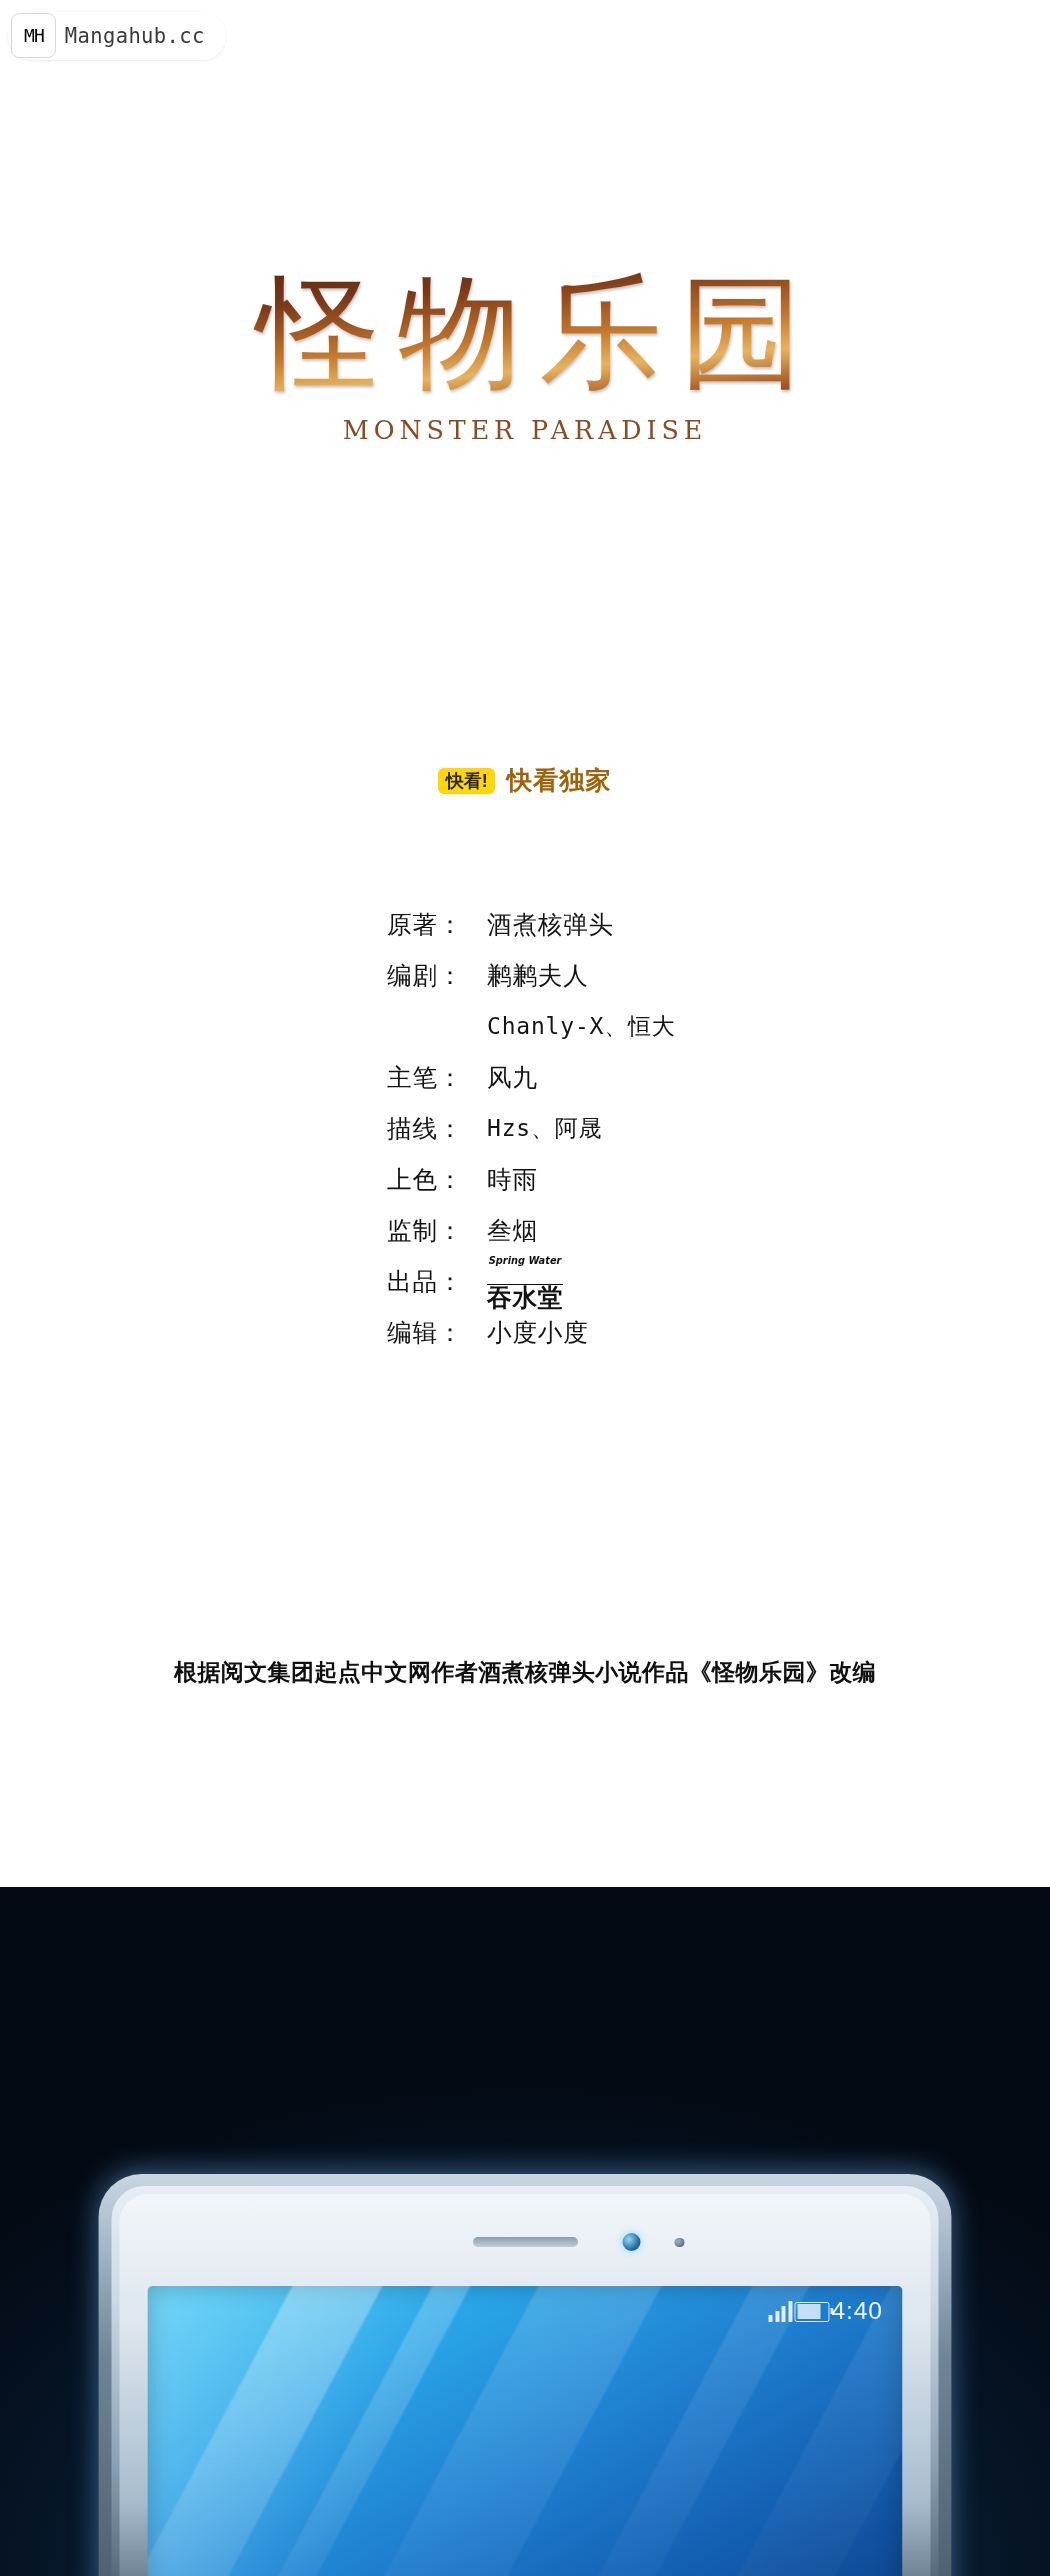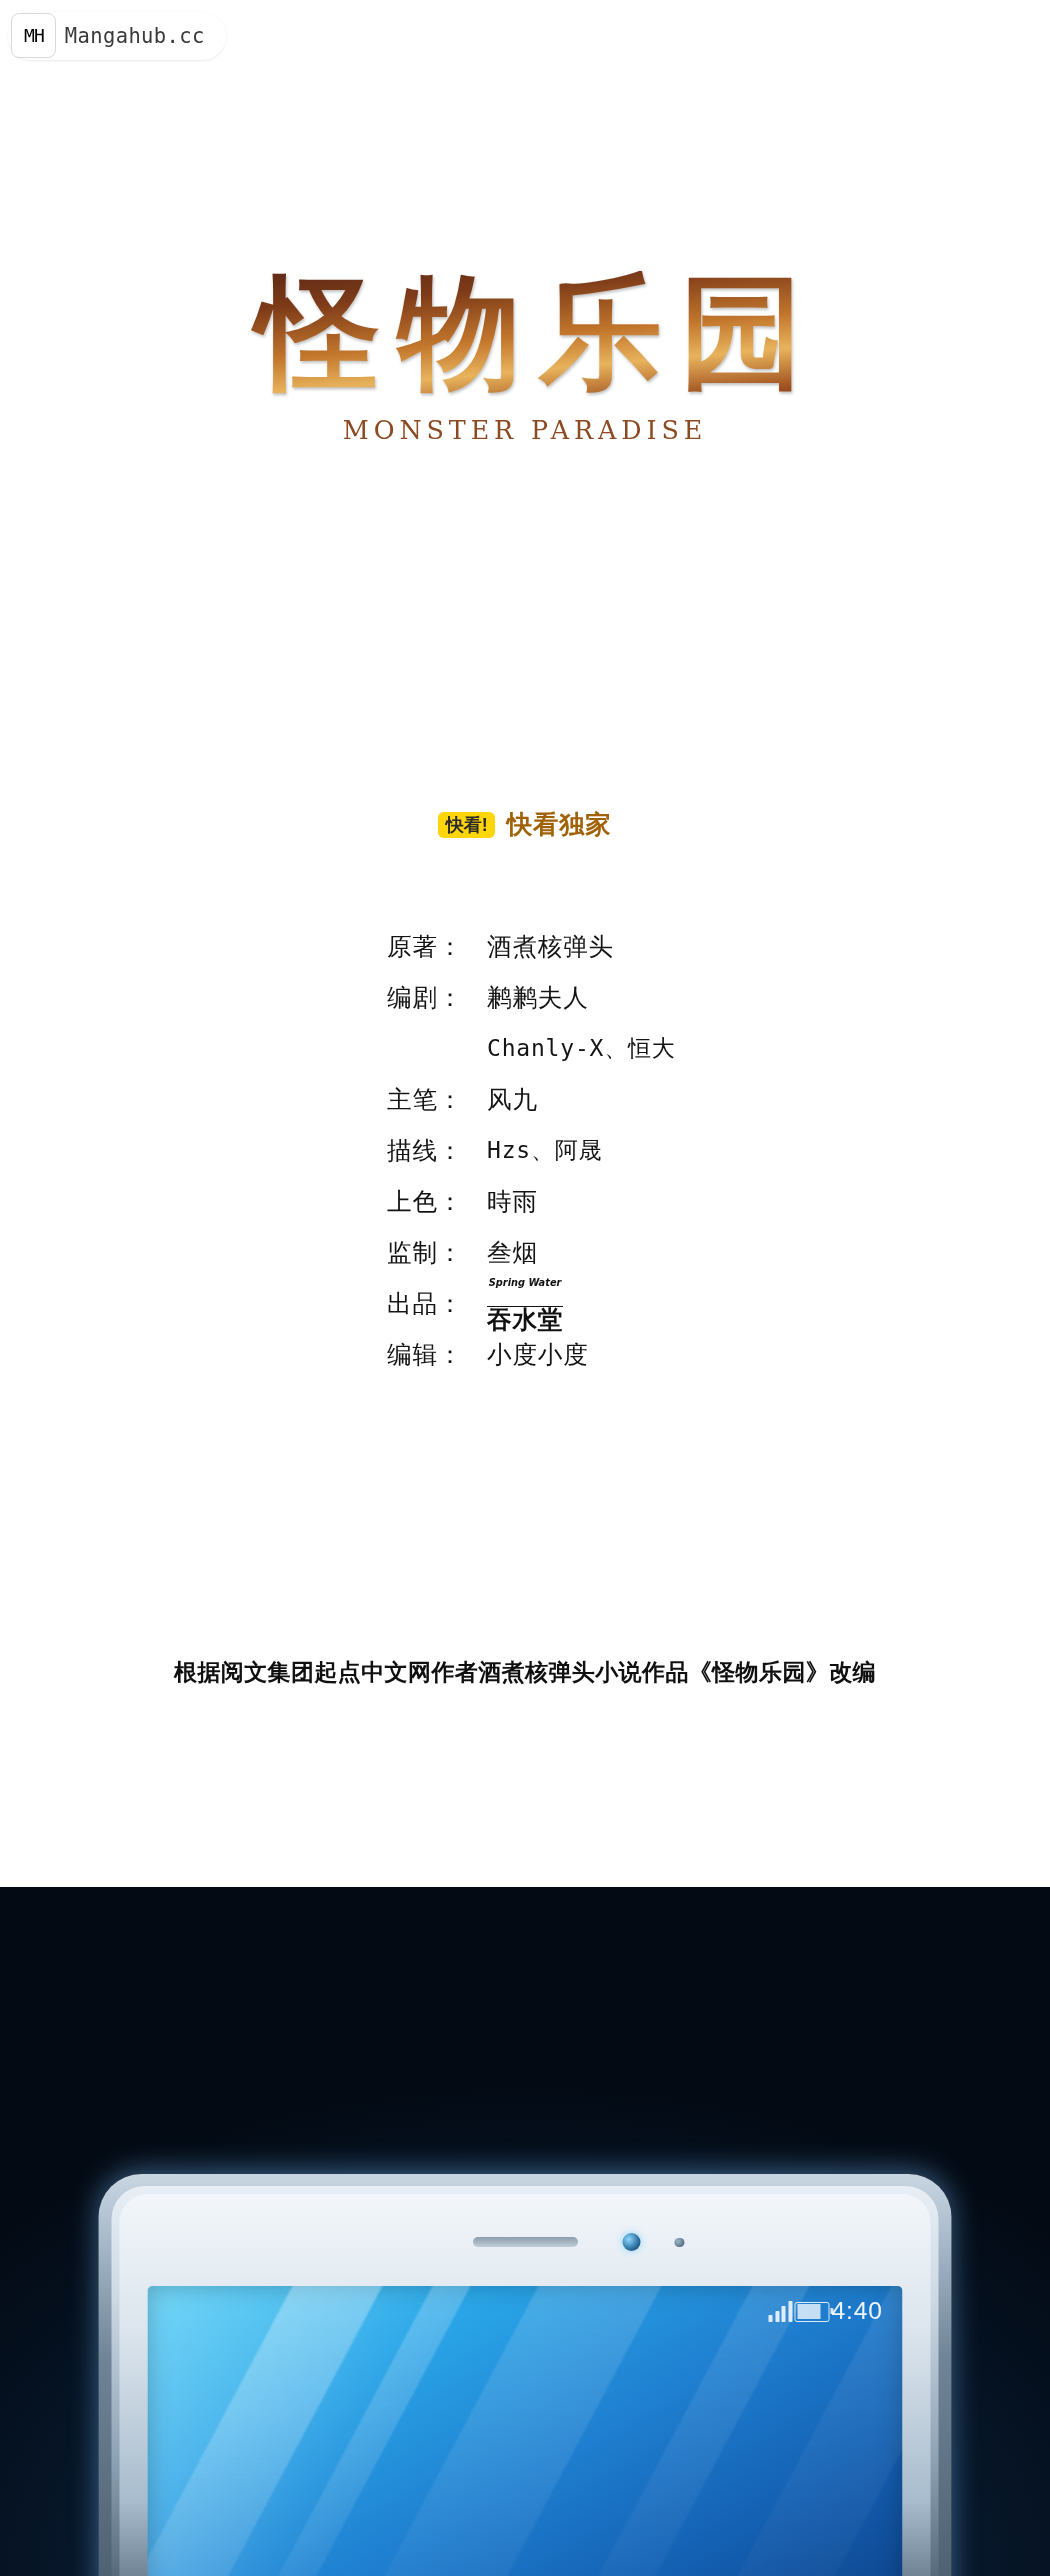--- a/index.html
+++ b/index.html
@@ -59,21 +59,21 @@
   .title-block {
     position: absolute;
     top: 271px;
     left: 0;
     width: 1050px;
     text-align: center;
   }
   .title-cn {
     font-family: "DejaVu Serif", serif;
     font-size: 123px;
-    font-weight: bold;
+    font-weight: normal;
     letter-spacing: 18px;
     line-height: 1.0;
     background: linear-gradient(175deg, #4a2015 0%, #7d3a18 28%, #c2762c 52%, #e8b35c 68%, #a0511f 86%, #5d2712 100%);
     -webkit-background-clip: text;
     background-clip: text;
     color: transparent;
     -webkit-text-fill-color: transparent;
     text-shadow: 0 0 0 rgba(0,0,0,0);
     filter: drop-shadow(1.6px 2.5px 1.6px rgba(0,0,0,0.25));
     padding-left: 28px;
@@ -82,21 +82,21 @@
     margin-top: 21.3px;
     font-family: "DejaVu Serif", serif;
     font-size: 25.4px;
     letter-spacing: 4.9px;
     color: #8c4a22;
   }
 
   
   .exclusive-row {
     position: absolute;
-    top: 808px;
+    top: 764px;
     left: 0;
     width: 1050px;
     display: flex;
     align-items: center;
     justify-content: center;
   }
   .kk-badge {
     display: inline-flex;
     align-items: center;
     justify-content: center;
@@ -114,21 +114,21 @@
     font-family: "Liberation Sans", sans-serif;
     font-size: 25.4px;
     font-weight: bold;
     color: #a16207;
     letter-spacing: 0.8px;
   }
 
   
   .credits {
     position: absolute;
-    top: 921px;
+    top: 899px;
     left: 0;
     width: 980px;
   }
   .credit-row {
     display: flex;
     align-items: center;
     height: 51px;
     padding-left: 387px;
   }
   .credit-label {

